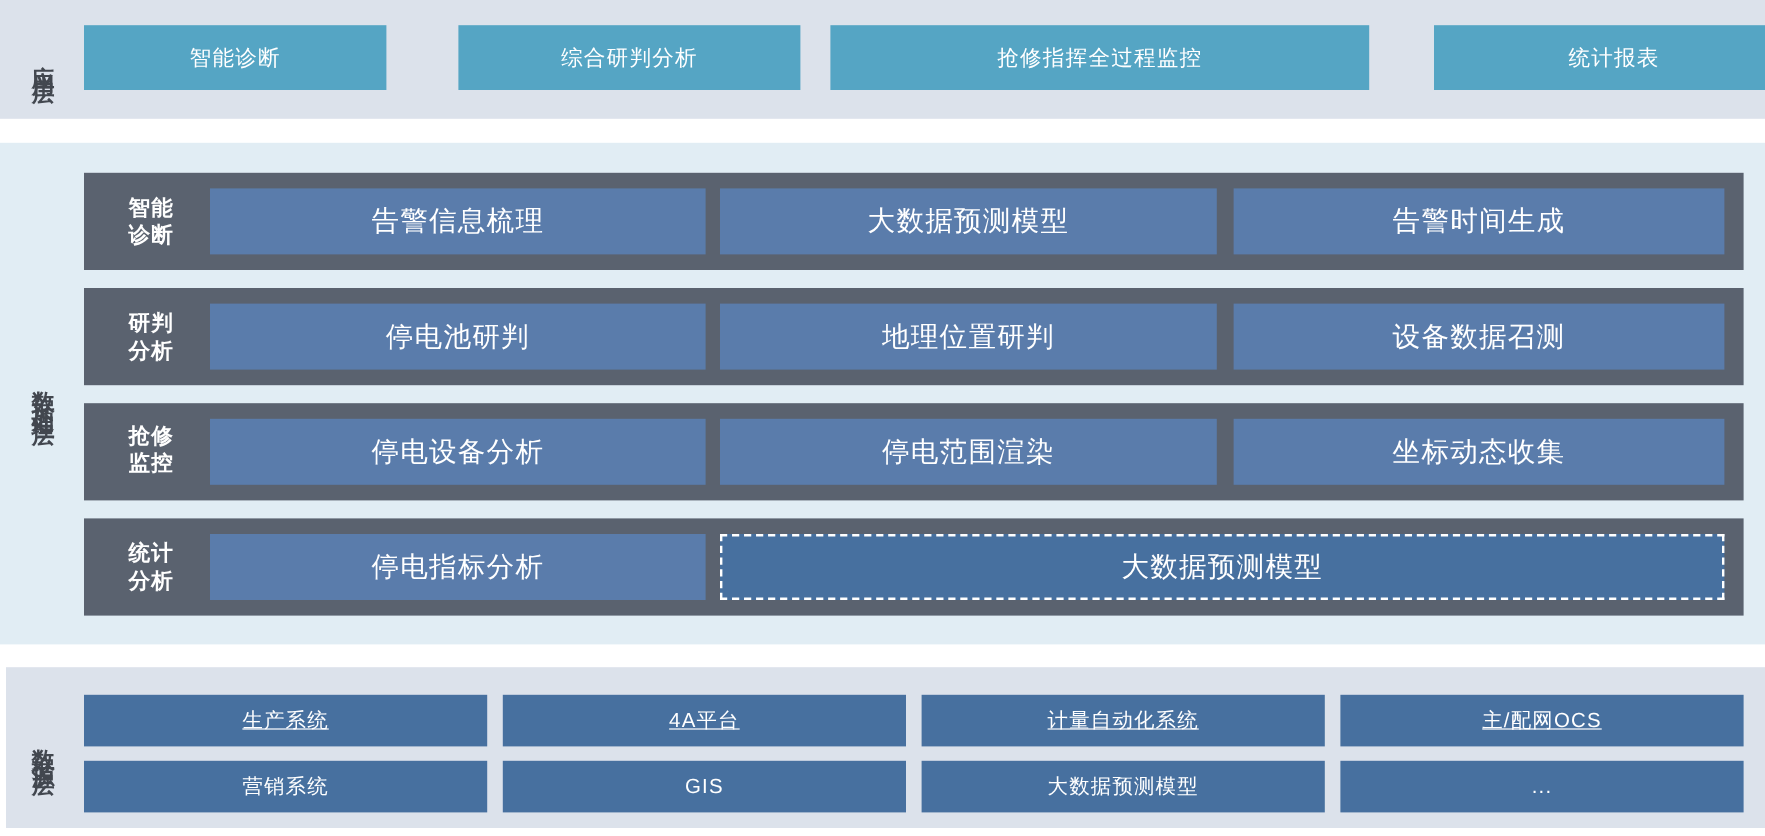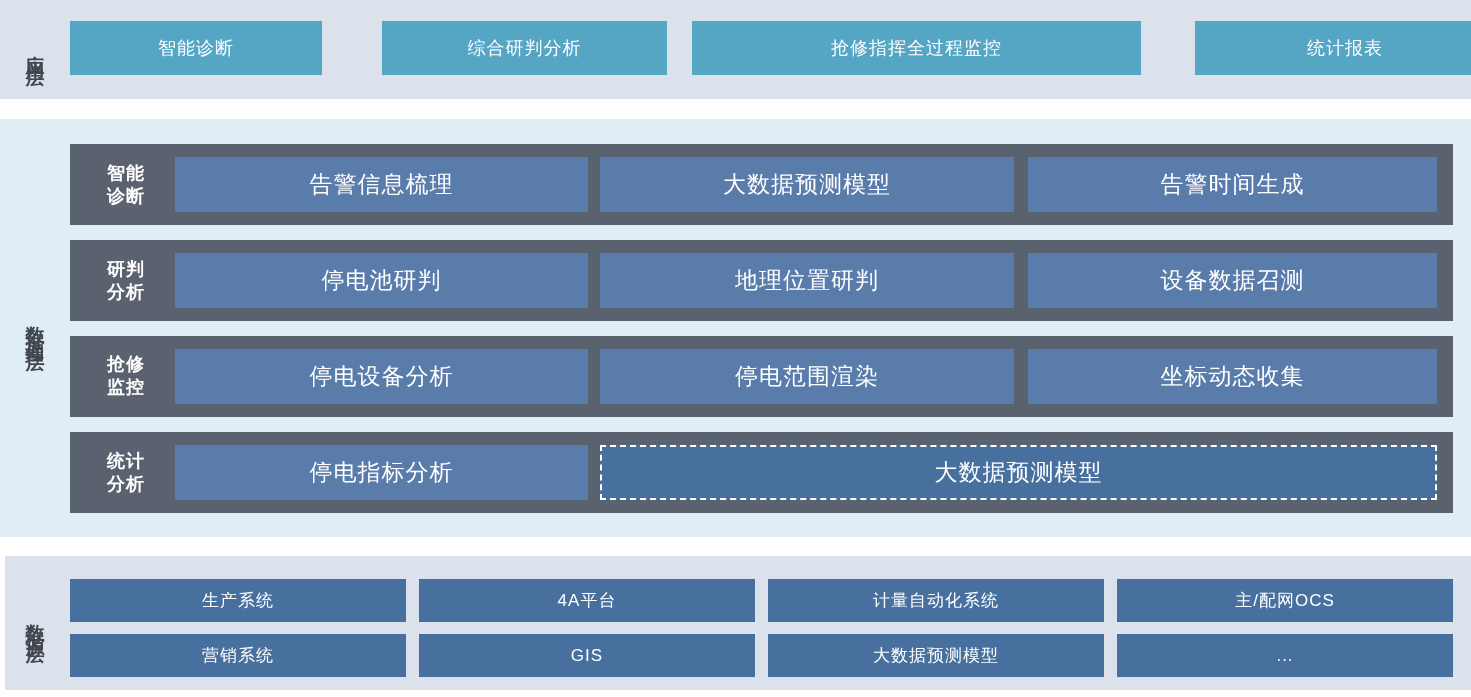--- a/index.html
+++ b/index.html
@@ -105,21 +105,21 @@
     height: 43px;
     width: 336px;
     background: #47709f;
     color: #ffffff;
     font-size: 17px;
     display: flex;
     align-items: center;
     justify-content: center;
     letter-spacing: 1px;
   }
-  .src-box.row1 { top: 23px; }
+  .src-box.row1 { top: 23px; text-decoration: underline; }
   .src-box.row2 { top: 78px; }
   .src-box.col1 { left: 65px; }
   .src-box.col2 { left: 414px; }
   .src-box.col3 { left: 763px; }
   .src-box.col4 { left: 1112px; }
 </style>
 </head>
 <body>
 
 <div class="canvas">

